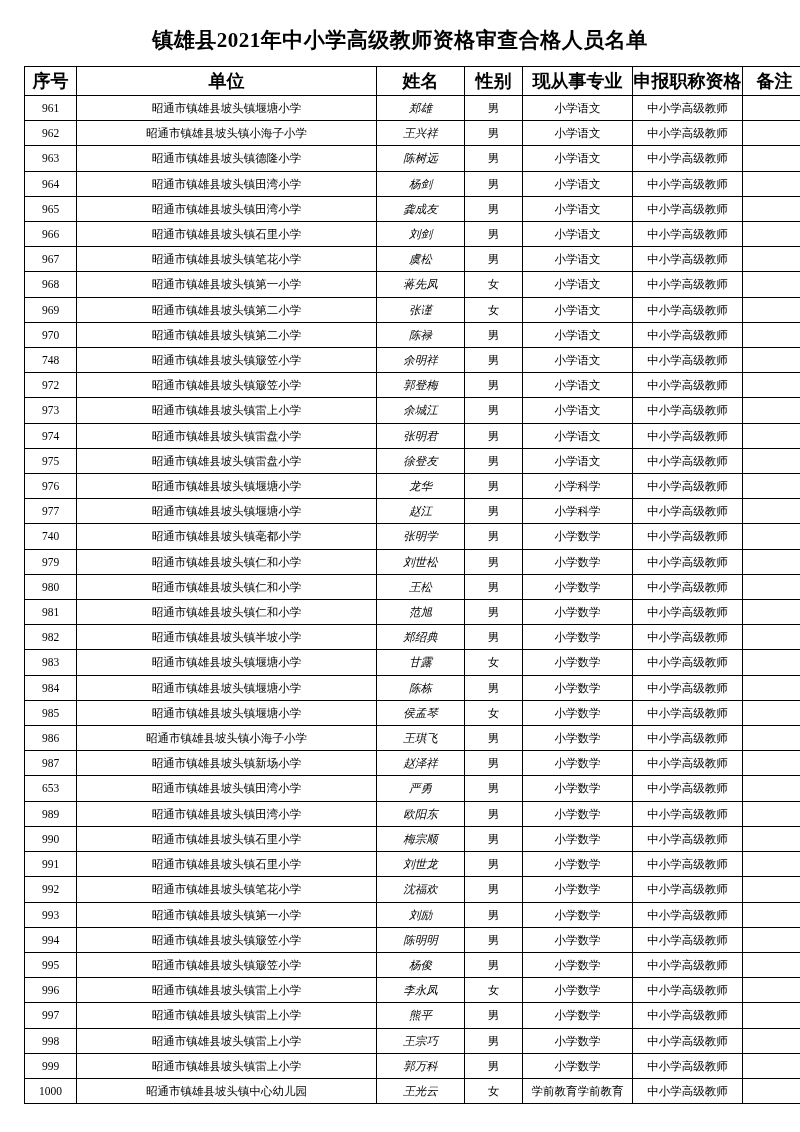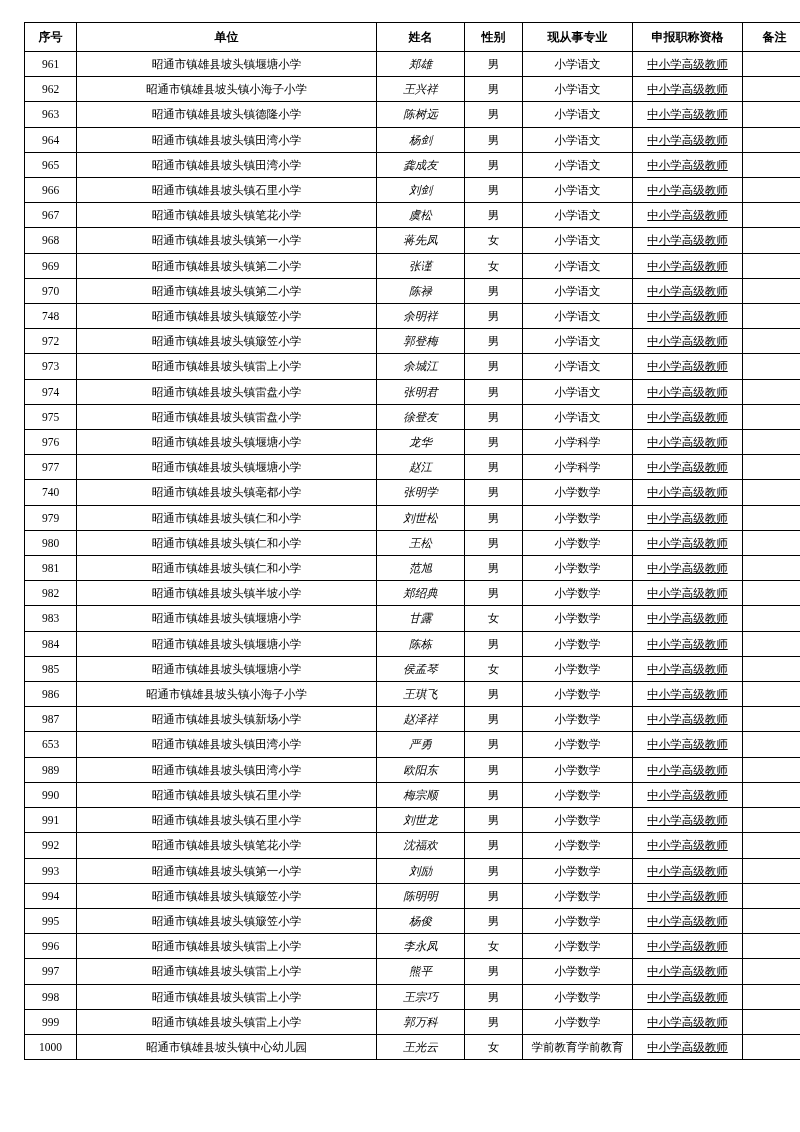--- a/index.html
+++ b/index.html
@@ -39,50 +39,51 @@
     border: 1px solid #000000;
     text-align: center;
     vertical-align: middle;
     padding: 0;
     height: 24.2px;
     line-height: 24.2px;
     overflow: hidden;
     white-space: nowrap;
   }
   table.roster th {
-    font-size: 12px;
+    font-size: 18px;
     font-weight: bold;
     height: 28px;
     line-height: 28px;
   }
   table.roster td {
     font-size: 11.5px;
     font-weight: normal;
   }
   td.c-seq { font-size: 12px; }
   td.c-unit { font-size: 11.5px; margin-left: 12px; }
   td.c-name { font-size: 11.5px; font-style: italic; }
   td.c-gender { font-size: 11.5px; }
   td.c-major { font-size: 11.5px; }
-  td.c-apply { font-size: 11.5px; text-decoration: underline; }
+  td.c-apply { font-size: 11.5px; }
   td.c-remark { font-size: 11.5px; }
 
   col.w-seq { width: 52px; }
   col.w-unit { width: 300px; }
   col.w-name { width: 88px; }
   col.w-gender { width: 58px; }
   col.w-major { width: 110px; }
   col.w-apply { width: 110px; }
   col.w-remark { width: 64px; }
 </style>
 </head>
 <body>
 
 <div class="page">
 
+  <div class="doc-title">镇雄县2021年中小学高级教师资格审查合格人员名单</div>
 
   <table class="roster">
     <colgroup>
       <col class="w-seq">
       <col class="w-unit">
       <col class="w-name">
       <col class="w-gender">
       <col class="w-major">
       <col class="w-apply">
       <col class="w-remark">

